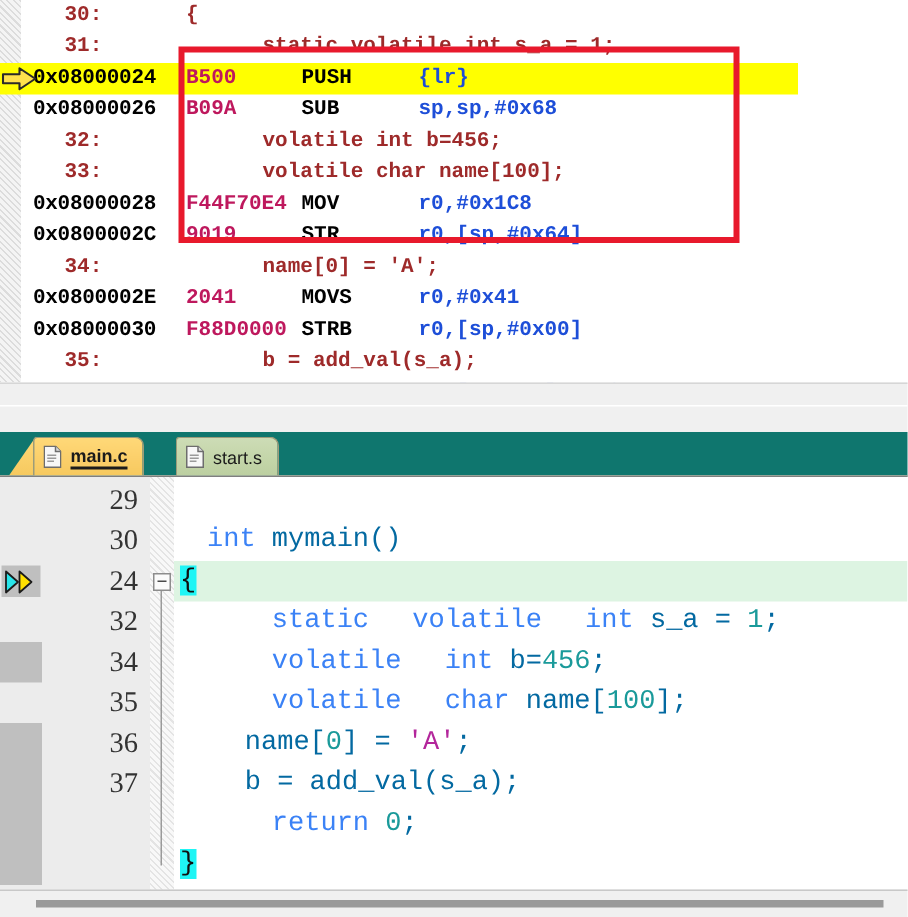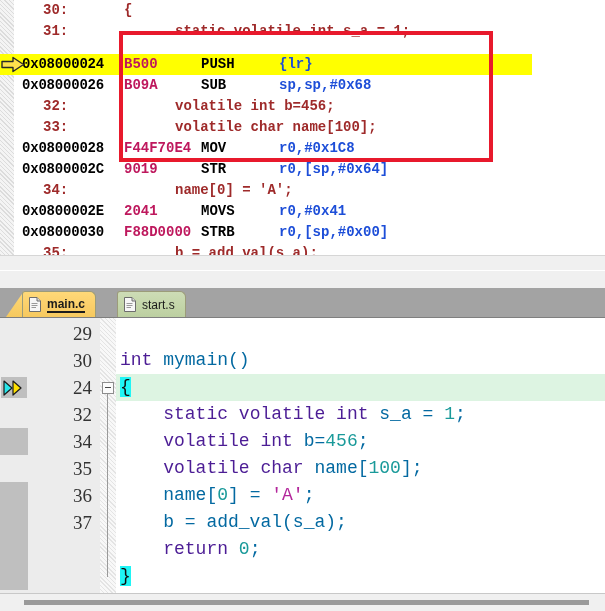--- a/index.html
+++ b/index.html
@@ -45,21 +45,20 @@
     height: 21px;
     line-height: 21px;
     white-space: pre;
     font-family: "Liberation Mono", "DejaVu Sans Mono", monospace;
     font-size: 14px;
     font-weight: bold;
     color: #000000;
   }
   .dis-row.highlight {
     background: #ffff00;
-    margin-top: 12px;
   }
   .dis-row .pc-marker {
     position: absolute;
     left: 1px;
     top: 2px;
     width: 24px;
     height: 17px;
     z-index: 4;
   }
   .dis-row .addr {
@@ -131,21 +130,21 @@
     background: #ffffff;
   }
 
   
   #tab-bar {
     position: absolute;
     left: 0;
     top: 288px;
     width: 605px;
     height: 29px;
-    background: #a3a3a3;
+    background: #0f766e;
     border-bottom: 1px solid #b8a95f;
   }
   .tab {
     position: absolute;
     top: 3px;
     height: 26px;
     box-sizing: border-box;
     border: 1px solid #9c9c7a;
     border-bottom: none;
     border-radius: 3px 6px 0 0;
@@ -269,21 +268,21 @@
     position: relative;
     height: 27px;
     line-height: 27px;
     white-space: pre;
     font-family: "Liberation Mono", "DejaVu Sans Mono", monospace;
     font-size: 18px;
     color: #202020;
     padding-left: 4px;
   }
   .ed-code.cur { background: #ddf4e2; }
-  .kw   { color: #4c1d95; }
+  .kw   { color: #3b82f6; margin-left: 18px; }
   .num  { color: #1a9a9a; }
   .chr  { color: #b3269b; }
   .pln  { color: #0369a1; }
   .brace-hl { background: #1ff5f5; color: #101010; }
 
   
   #fold-box {
     position: absolute;
     left: 2px;
     width: 12px;

